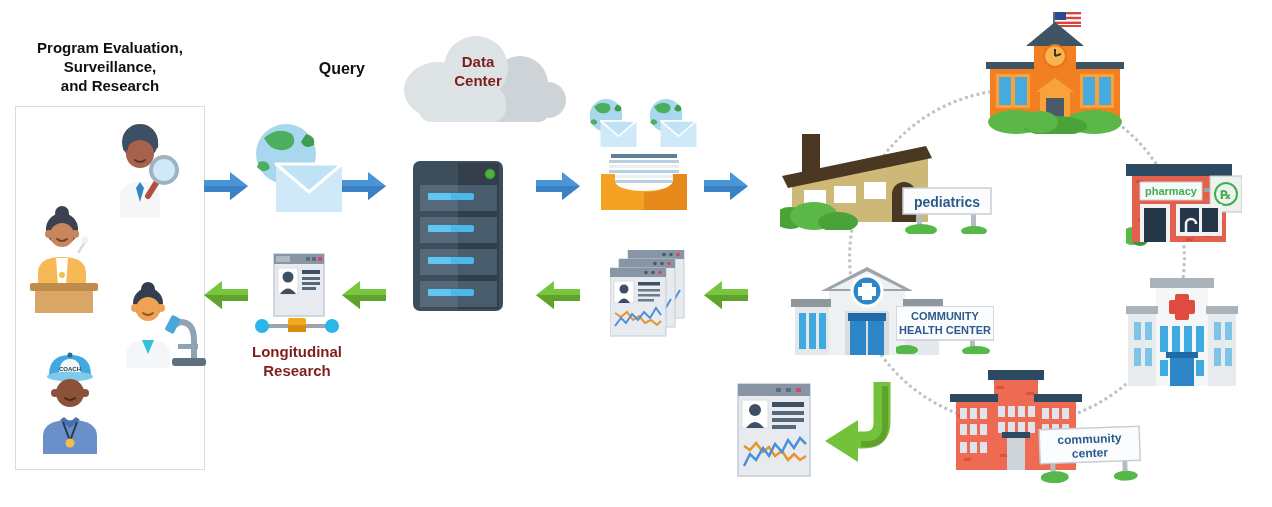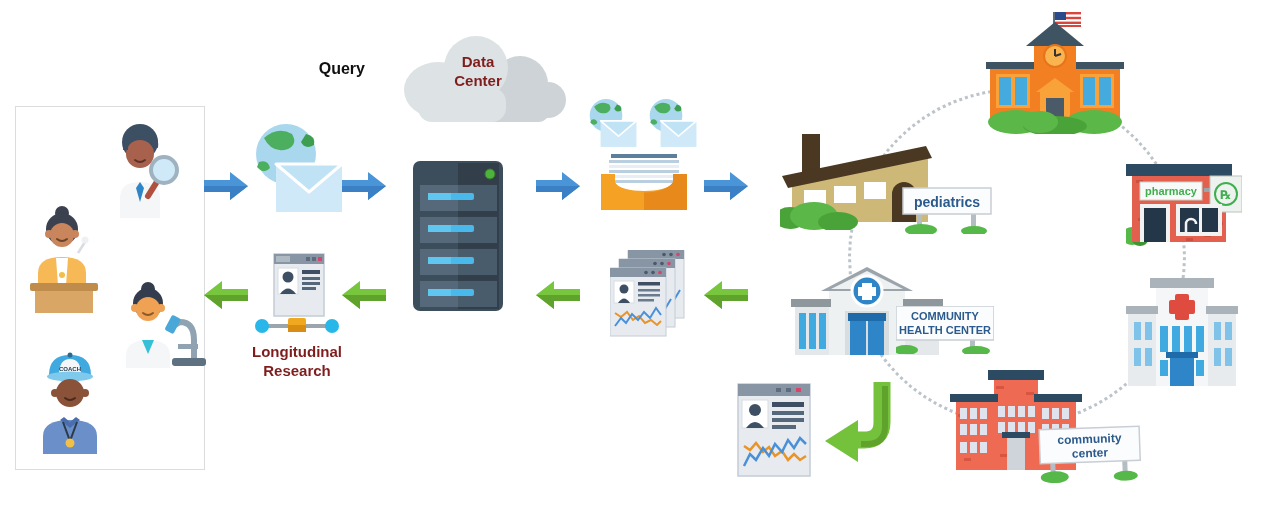--- a/index.html
+++ b/index.html
@@ -11,20 +11,25 @@
   .panel-box{border:1px solid #dcdcdc;background:#ffffff;box-sizing:border-box;}
   .dotted-circle{border:3px dotted #bdc4c9;border-radius:50%;box-sizing:border-box;}
   svg text{font-family:"Liberation Sans","DejaVu Sans",sans-serif;}
   .rx-text{font-family:"DejaVu Sans",sans-serif;}
 </style>
 </head>
 <body>
 
 <div class="stage">
 
+  <div class="abs title" style="left:8px;top:38px;width:204px;">
+    <div>Program Evaluation,</div>
+    <div>Surveillance,</div>
+    <div>and Research</div>
+  </div>
 
   <div class="abs panel-box" style="left:15px;top:106px;width:190px;height:364px;"></div>
 
   <svg class="abs" style="left:96px;top:118px;" width="92" height="100" viewBox="0 0 92 100">
     <circle cx="44" cy="24" r="18" fill="#3c4f63"></circle>
     <circle cx="44" cy="36" r="14" fill="#a8614d"></circle>
     <path d="M27,32 Q28,12 46,12 Q64,12 62,30 L56,28 Q56,18 44,18 Q32,18 32,32 Z" fill="#3c4f63"></path>
     <path d="M39,42 q5,4 10,0" stroke="#5d3326" stroke-width="2" fill="none" stroke-linecap="round"></path>
     <path d="M24,100 V80 Q24,64 44,64 Q64,64 64,80 V100 Z" fill="#f4f6f7"></path>
     <polygon points="44,64 40,70 44,84 48,70" fill="#2e86c9"></polygon>

